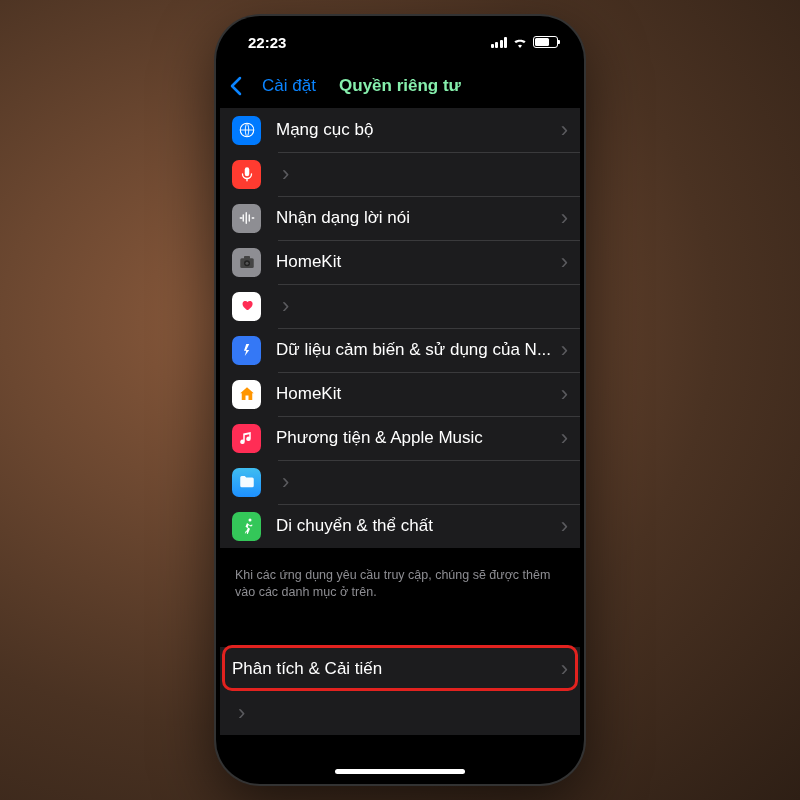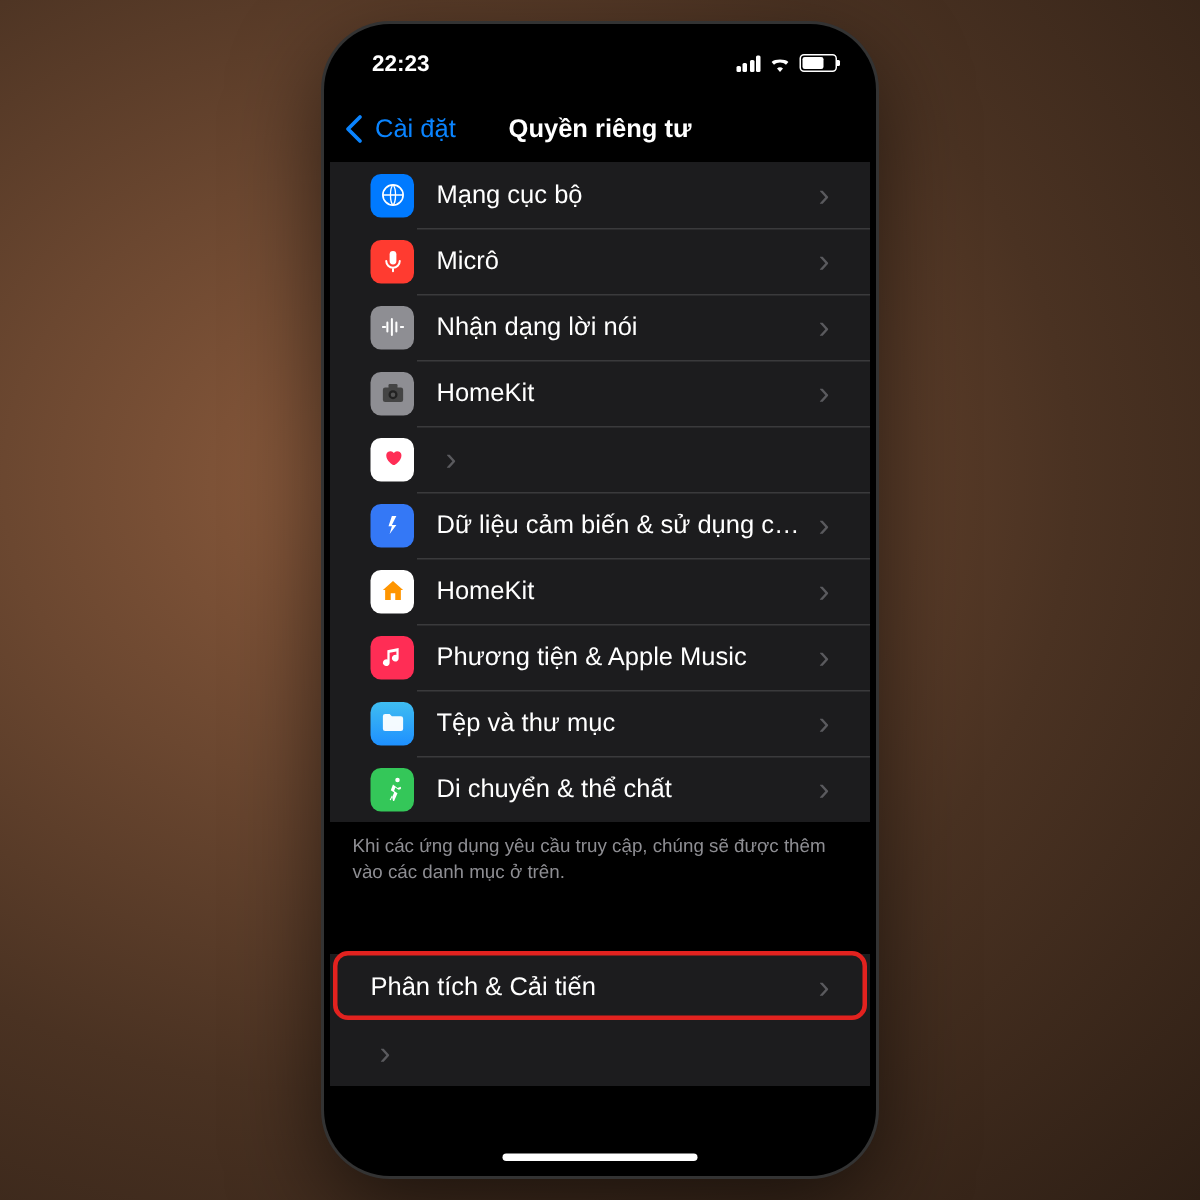--- a/index.html
+++ b/index.html
@@ -42,56 +42,56 @@
   .batt { width:25px; height:12px; border:1px solid #fff; border-radius:3px; position:relative; }
   .batt::after { content:""; position:absolute; right:-3px; top:3px; width:2px; height:4px; background:#fff; border-radius:0 1px 1px 0;}
   .batt i { display:block; position:absolute; left:1px; top:1px; bottom:1px; width:60%; background:#fff; border-radius:1.5px;}
   .nav-bar {
     height:44px;
     display:flex; align-items:center;
     padding:0 10px;
     position:relative;
   }
   .back {
-    display:flex; align-items:center; gap:8px;
+    display:flex; align-items:center; gap:20px;
     color:#0a84ff; font-size:17px;
     cursor:pointer;
   }
   .back svg { width:12px; height:20px; }
   .nav-title {
     position:absolute; left:0; right:0; text-align:center;
-    color:#ffffff; font-size:17px; font-weight:600;
+    color:#86efac; font-size:17px; font-weight:600;
     pointer-events:none;
   }
   .content { flex:1; overflow:hidden; }
   .list-group { background:#1c1c1e; }
   .row {
     display:flex; align-items:center;
     height:44px;
-    padding:0 27px;
+    padding:0 12px;
     color:#fff;
     font-size:17px;
     position:relative;
     cursor:pointer;
   }
   .row + .row::before {
     content:""; position:absolute; left:58px; right:0; top:0; height:0.5px;
     background:#3a3a3c;
   }
   .icon {
     width:29px; height:29px; border-radius:7px;
     margin-right:15px;
     display:flex; align-items:center; justify-content:center;
     flex-shrink:0;
   }
   .icon svg { width:18px; height:18px; }
   .label { flex:1; white-space:nowrap; overflow:hidden; text-overflow:ellipsis; }
   .chevron { color:#5a5a5e; font-size:22px; font-weight:300; margin-left:6px; }
   .footer-note {
-    padding:8px 15px 16px;
+    padding:19px 15px 16px;
     color:#8e8e93; font-size:12.5px; line-height:1.35;
   }
   .gap { height:30px; }
   .highlight {
     position:absolute;
     border:3px solid #e2221f;
     border-radius:10px;
     pointer-events:none;
     z-index:5;
   }
@@ -150,21 +150,20 @@
             </div>
             <span class="label">Mạng cục bộ</span>
             <span class="chevron">›</span>
           </div>
           <div class="row">
             <div class="icon bg-red">
               <svg>
                 <use href="#mic-icon"></use>
               </svg>
             </div>
-            <span class="label">Micrô</span>
             <span class="chevron">›</span>
           </div>
           <div class="row">
             <div class="icon bg-gray">
               <svg>
                 <use href="#wave-icon"></use>
               </svg>
             </div>
             <span class="label">Nhận dạng lời nói</span>
             <span class="chevron">›</span>
@@ -212,21 +211,20 @@
             </div>
             <span class="label">Phương tiện &amp; Apple Music</span>
             <span class="chevron">›</span>
           </div>
           <div class="row">
             <div class="icon bg-cyan">
               <svg>
                 <use href="#folder-icon"></use>
               </svg>
             </div>
-            <span class="label">Tệp và thư mục</span>
             <span class="chevron">›</span>
           </div>
           <div class="row">
             <div class="icon bg-green">
               <svg>
                 <use href="#fitness-icon"></use>
               </svg>
             </div>
             <span class="label">Di chuyển &amp; thể chất</span>
             <span class="chevron">›</span>

